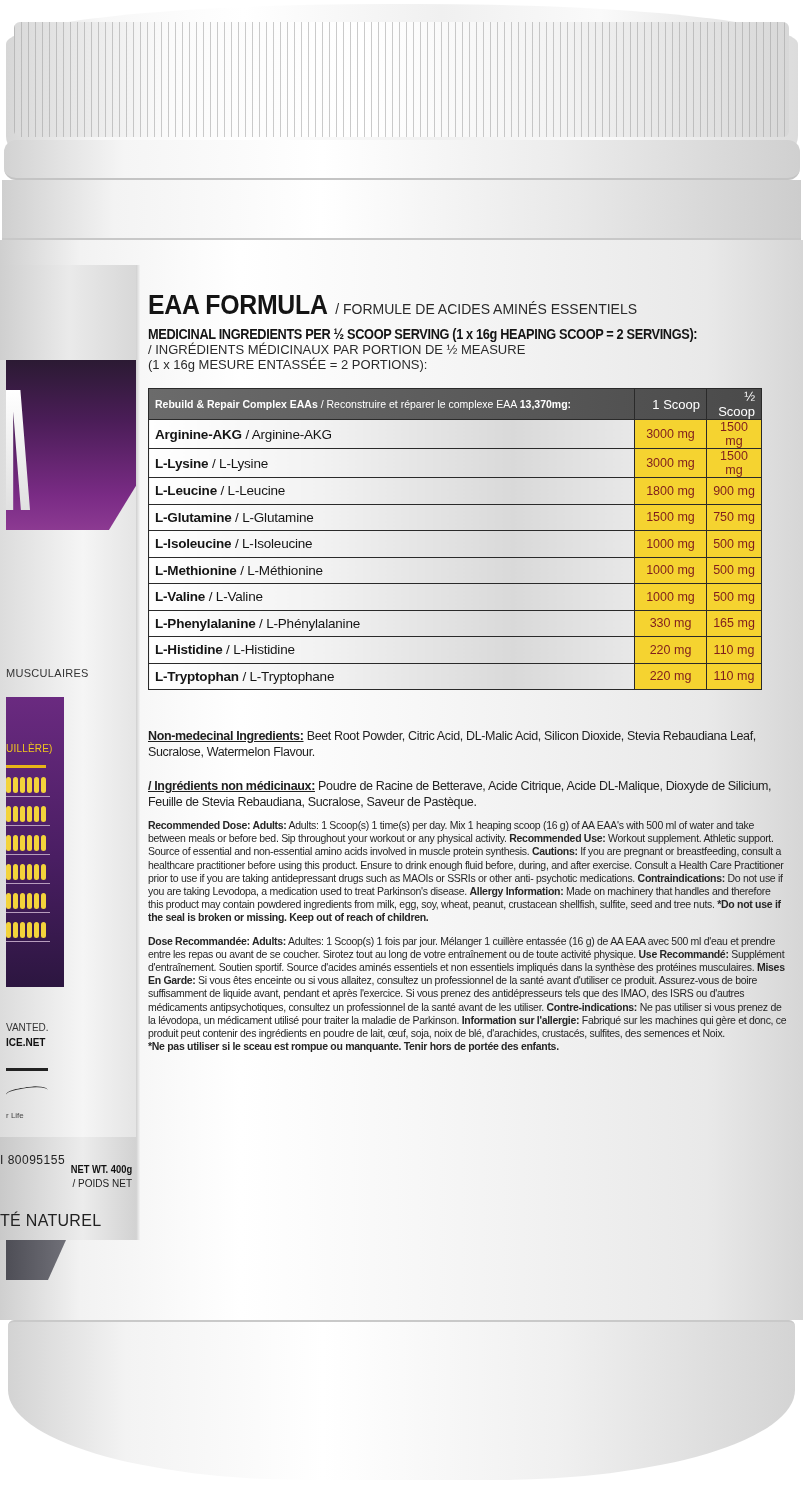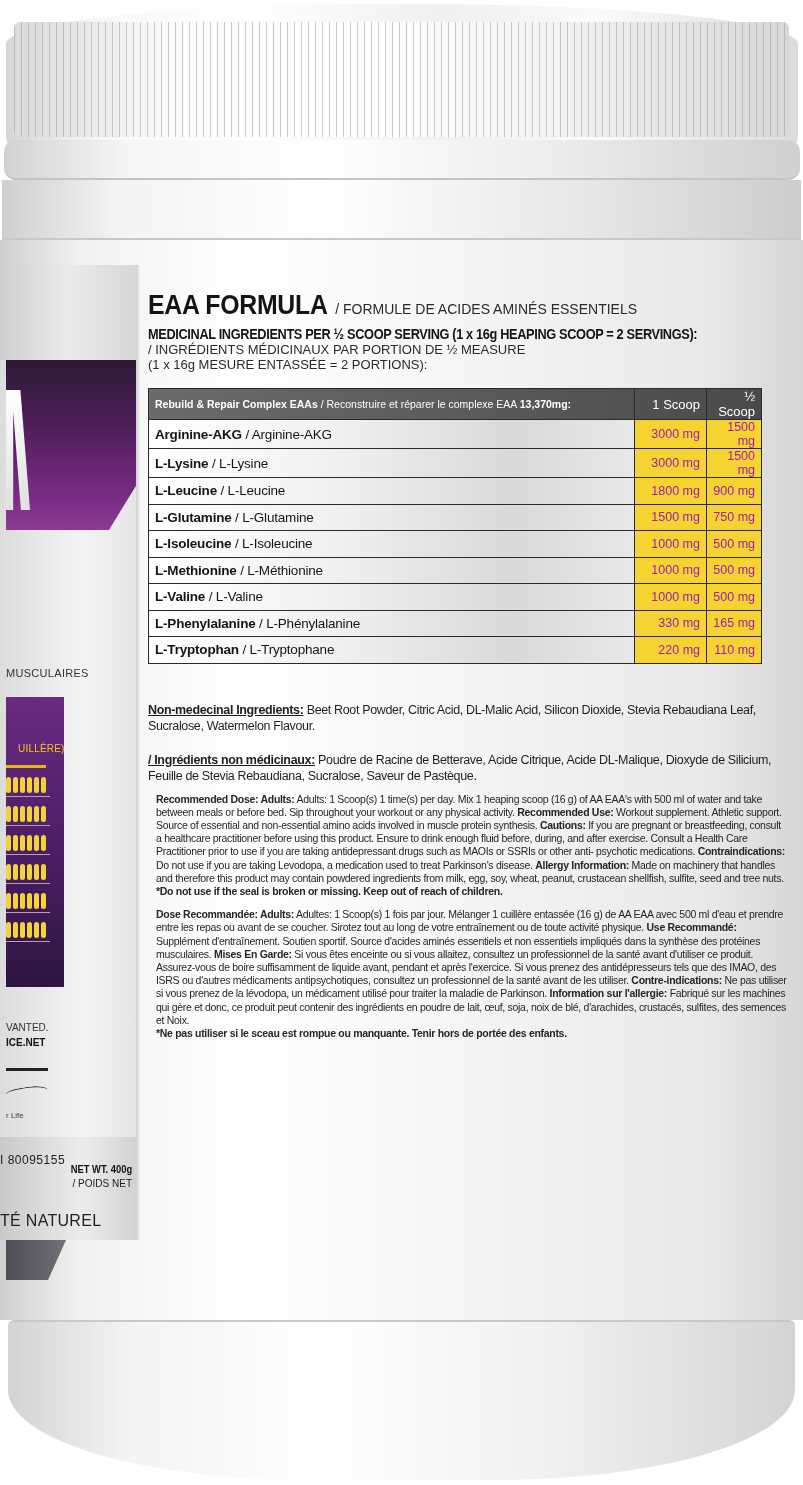--- a/index.html
+++ b/index.html
@@ -62,21 +62,21 @@
     clip-path: polygon(0 0, 60% 0, 100% 100%, 62% 100%, 30% 18%, 30% 100%, 0 100%);
   }
   .left-musc {
     position: absolute; left: 6px; top: 402px; font-size: 11px; letter-spacing: 0.3px; color: #333;
   }
   .left-dosebox {
     position: absolute; left: 6px; top: 432px; width: 58px; height: 290px;
     background: linear-gradient(180deg, #6a2a80 0%, #4a1e63 55%, #2c1640 100%);
   }
   .left-cuillere {
-    position: absolute; left: 18px; top: 478px; font-size: 10px; color: #f2c71d; letter-spacing: 0.2px;
+    position: absolute; left: 6px; top: 478px; font-size: 10px; color: #f2c71d; letter-spacing: 0.2px;
   }
   .left-goldbar {
     position: absolute; left: 6px; top: 500px; width: 40px; height: 3px; background: #e7b518;
   }
   .left-scoops { position: absolute; left: 6px; top: 512px; width: 44px; }
   .left-scoop-row { display: flex; gap: 2px; height: 20px; margin-bottom: 9px; border-bottom: 1px solid #b79dbd; padding-bottom: 2px; }
   .left-scoop-row span { width: 5px; height: 16px; background: #f3d33b; border-radius: 3px; }
   .left-wanted { position: absolute; left: 6px; top: 757px; font-size: 10px; color: #333; }
   .left-net { position: absolute; left: 6px; top: 772px; font-size: 10px; font-weight: bold; color: #111; }
   .left-rule { position: absolute; left: 6px; top: 803px; width: 42px; height: 3px; background: #222; }
@@ -119,28 +119,28 @@
   .hdr-left { text-align: left; font-size: 10.5px; white-space: nowrap; }
   .hdr-left b { font-weight: bold; }
   .hdr-col { text-align: right; font-size: 13px; border-left: 1.5px solid #2a2a2a; }
   .facts-table tbody tr td.name {
     height: 26.5px; padding: 0 6px; font-size: 13.5px; color: #151515;
     background: linear-gradient(90deg, #ffffff 0%, #f2f2f2 35%, #d9d9d9 75%, #e8e8e8 100%);
     letter-spacing: -0.2px;
   }
   .facts-table tbody td.name b { font-weight: bold; }
   .facts-table tbody td.amt {
-    width: 72px; text-align: right; padding: 0 6px; font-size: 12.5px; color: #a21caf;
+    width: 72px; text-align: center; padding: 0 6px; font-size: 12.5px; color: #7f1d1d;
     background: #f5d330; border-left: 1.5px solid #2a2a2a;
   }
   .facts-table tbody td.amt.half { width: 55px; }
 
   .para { font-size: 12.5px; line-height: 16px; color: #1e1e1e; letter-spacing: -0.35px; }
   .para b { font-weight: bold; text-decoration: underline; }
-  .small { font-size: 10.5px; line-height: 13.2px; letter-spacing: -0.3px; color: #262626; margin-left: 8px; }
+  .small { font-size: 10.5px; line-height: 13.2px; letter-spacing: -0.3px; color: #262626; }
   .small b { font-weight: bold; }
   .nonmed { margin-top: 38px; }
   .nonmed-fr { margin-top: 18px; }
   .dose-en { margin-top: 9px; }
   .dose-fr { margin-top: 10px; }
 </style>
 </head>
 <body>
 
 <div class="cap"></div>
@@ -274,20 +274,25 @@
           <td class="name"><b>L-Valine</b><span> / L-Valine</span></td>
           <td class="amt">1000 mg</td>
           <td class="amt half">500 mg</td>
         </tr>
       <tr>
           <td class="name"><b>L-Phenylalanine</b><span> / L-Phénylalanine</span></td>
           <td class="amt">330 mg</td>
           <td class="amt half">165 mg</td>
         </tr>
       <tr>
+          <td class="name"><b>L-Histidine</b><span> / L-Histidine</span></td>
+          <td class="amt">220 mg</td>
+          <td class="amt half">110 mg</td>
+        </tr>
+      <tr>
           <td class="name"><b>L-Tryptophan</b><span> / L-Tryptophane</span></td>
           <td class="amt">220 mg</td>
           <td class="amt half">110 mg</td>
         </tr>
     </tbody>
   </table>
 
   <p class="para nonmed"><b>Non-medecinal Ingredients:</b><span> Beet Root Powder, Citric Acid, DL-Malic Acid, Silicon Dioxide, Stevia Rebaudiana Leaf, Sucralose, Watermelon Flavour.</span></p>
   <p class="para nonmed-fr"><b>/ Ingrédients non médicinaux:</b><span> Poudre de Racine de Betterave, Acide Citrique, Acide DL-Malique, Dioxyde de Silicium, Feuille de Stevia Rebaudiana, Sucralose, Saveur de Pastèque.</span></p>
 

